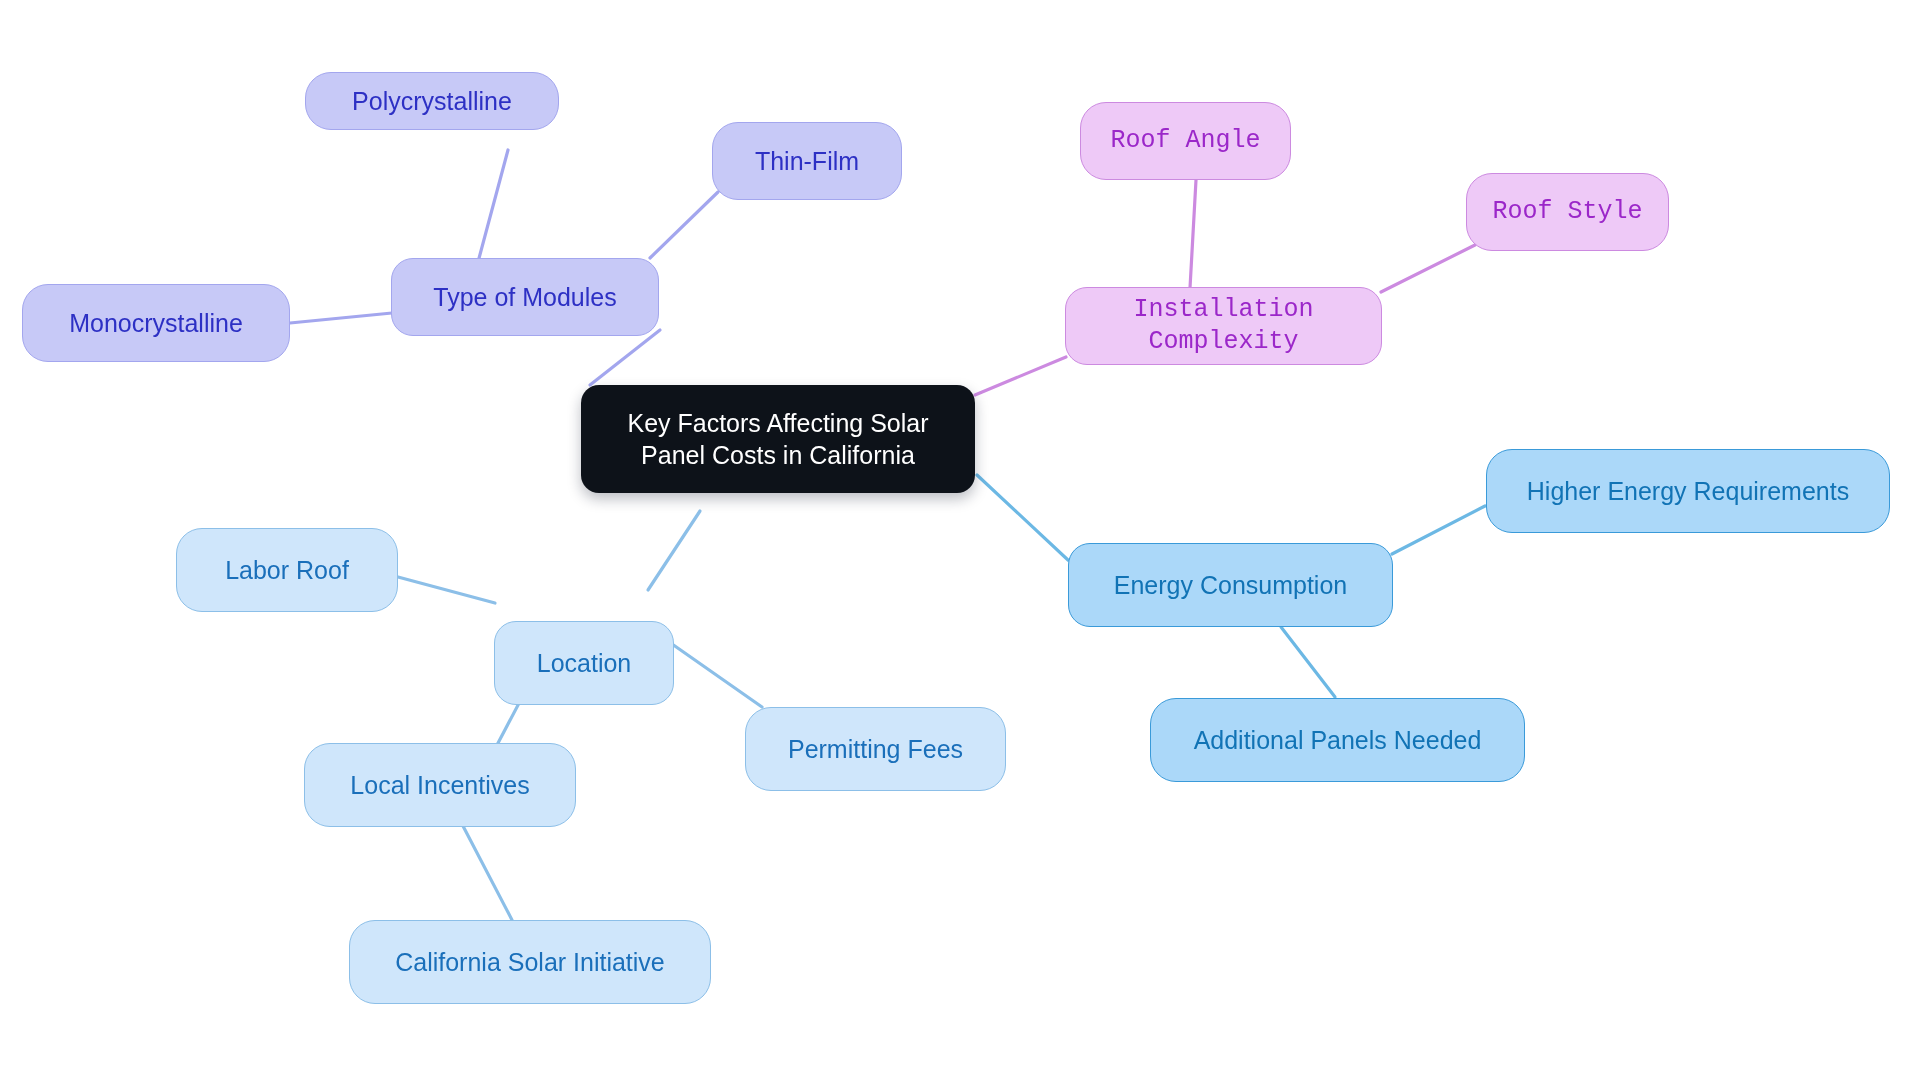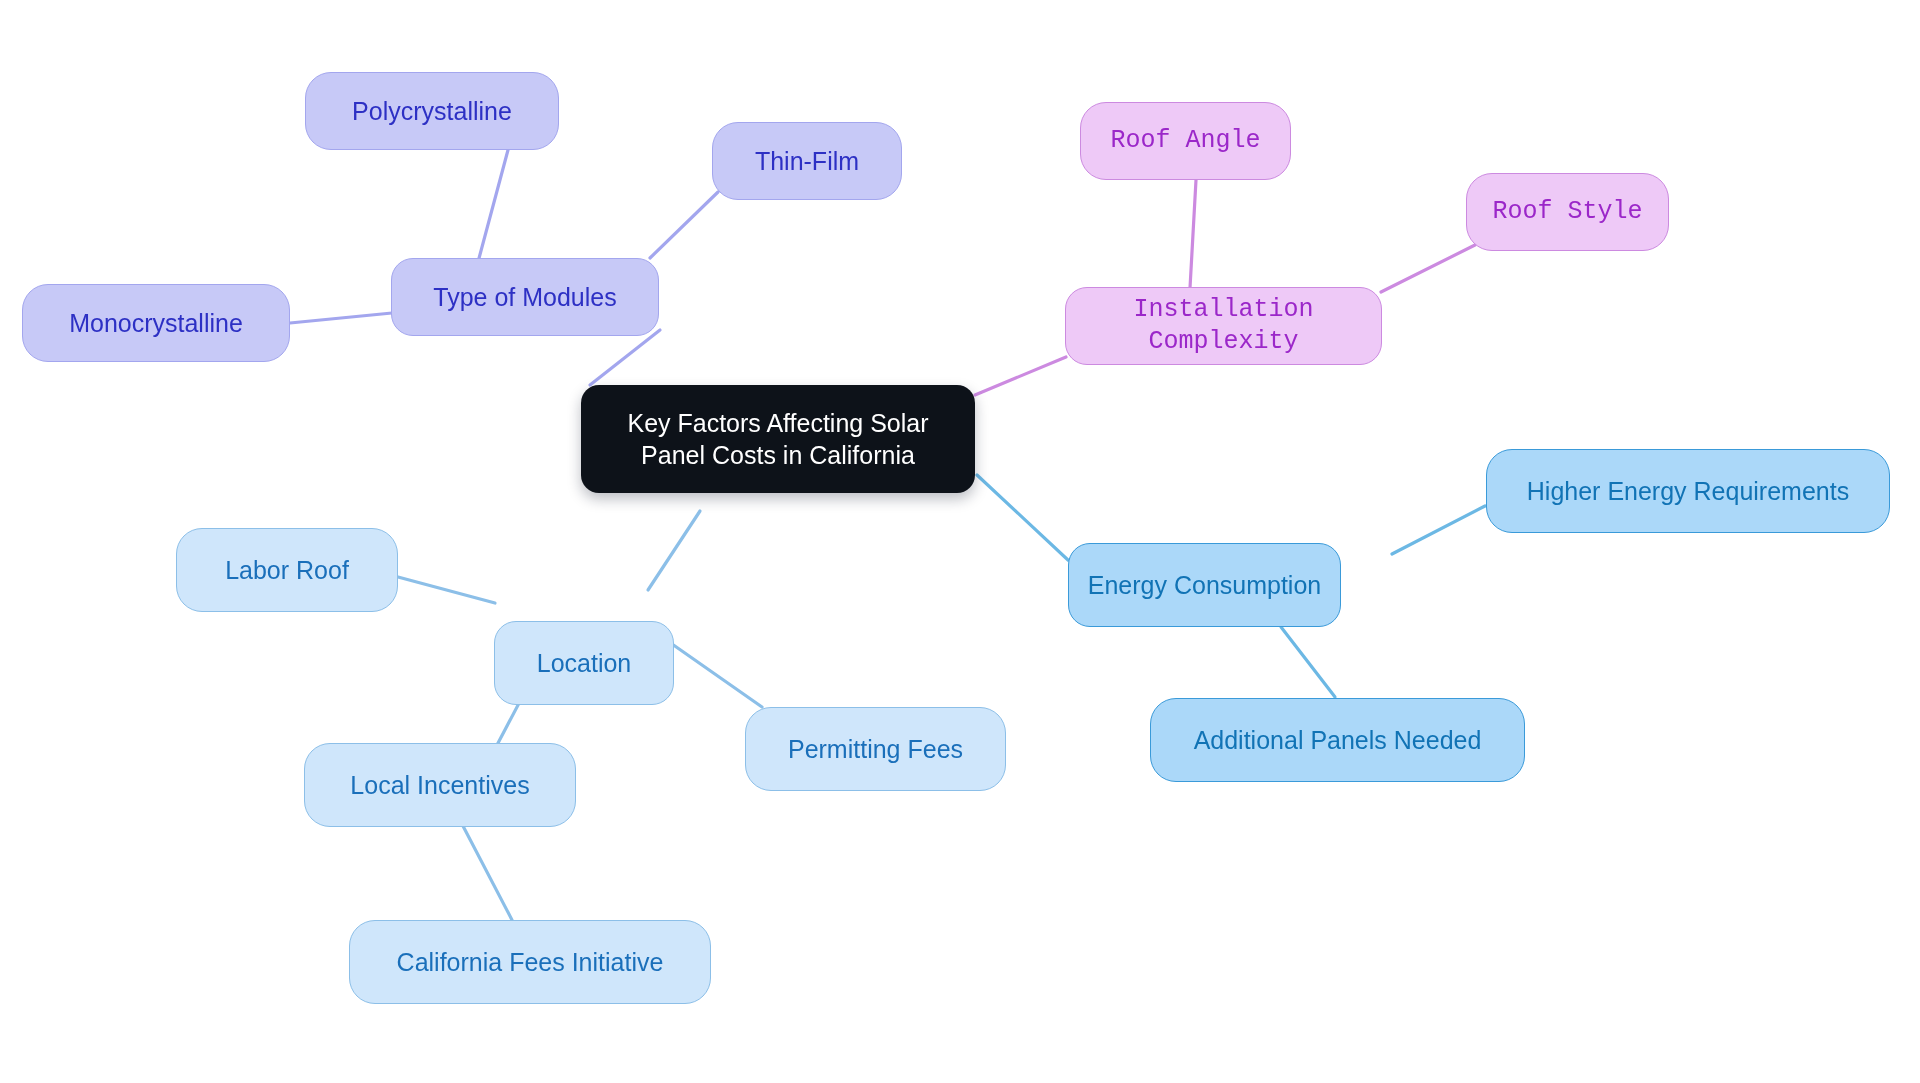--- a/index.html
+++ b/index.html
@@ -108,41 +108,41 @@
     <line x1="547" y1="650" x2="497" y2="745" stroke="#8cbfe8" stroke-width="3.2" stroke-linecap="round"></line>
 
     <line x1="463" y1="826" x2="512" y2="920" stroke="#8cbfe8" stroke-width="3.2" stroke-linecap="round"></line>
   </svg>
 
   <div class="node node-root" style="left:581px; top:385px; width:394px; height:108px;">Key Factors Affecting Solar
 Panel Costs in California</div>
 
   <div class="node node-lvl1 branch-purple" style="left:391px; top:258px; width:268px; height:78px;">Type of Modules</div>
 
-  <div class="node node-lvl2 branch-purple" style="left:305px; top:72px; width:254px; height:78px;">Polycrystalline</div>
+  <div class="node node-lvl2 branch-purple" style="left:305px; top:72px; width:254px; height:58px;">Polycrystalline</div>
 
   <div class="node node-lvl2 branch-purple" style="left:712px; top:122px; width:190px; height:78px;">Thin-Film</div>
 
   <div class="node node-lvl2 branch-purple" style="left:22px; top:284px; width:268px; height:78px;">Monocrystalline</div>
 
   <div class="node node-lvl1 branch-pink" style="left:1065px; top:287px; width:317px; height:78px;">Installation Complexity</div>
 
   <div class="node node-lvl2 branch-pink" style="left:1080px; top:102px; width:211px; height:78px;">Roof Angle</div>
 
   <div class="node node-lvl2 branch-pink" style="left:1466px; top:173px; width:203px; height:78px;">Roof Style</div>
 
-  <div class="node node-lvl1 branch-blue" style="left:1068px; top:543px; width:273px; height:84px;">Energy Consumption</div>
+  <div class="node node-lvl1 branch-blue" style="left:1068px; top:543px; width:325px; height:84px;">Energy Consumption</div>
 
   <div class="node node-lvl2 branch-blue" style="left:1486px; top:449px; width:404px; height:84px;">Higher Energy Requirements</div>
 
   <div class="node node-lvl2 branch-blue" style="left:1150px; top:698px; width:375px; height:84px;">Additional Panels Needed</div>
 
   <div class="node node-lvl1 branch-paleblue" style="left:494px; top:588px; width:180px; height:84px;margin-top:33px;">Location</div>
 
   <div class="node node-lvl2 branch-paleblue" style="left:176px; top:528px; width:222px; height:84px;">Labor Roof</div>
 
   <div class="node node-lvl2 branch-paleblue" style="left:304px; top:743px; width:272px; height:84px;">Local Incentives</div>
 
   <div class="node node-lvl2 branch-paleblue" style="left:745px; top:707px; width:261px; height:84px;">Permitting Fees</div>
 
-  <div class="node node-lvl2 branch-paleblue" style="left:349px; top:920px; width:362px; height:84px;">California Fees Initiative</div>
+  <div class="node node-lvl2 branch-paleblue" style="left:349px; top:920px; width:362px; height:84px;">California Solar Initiative</div>
 
 </div>
 
 </body></html>

